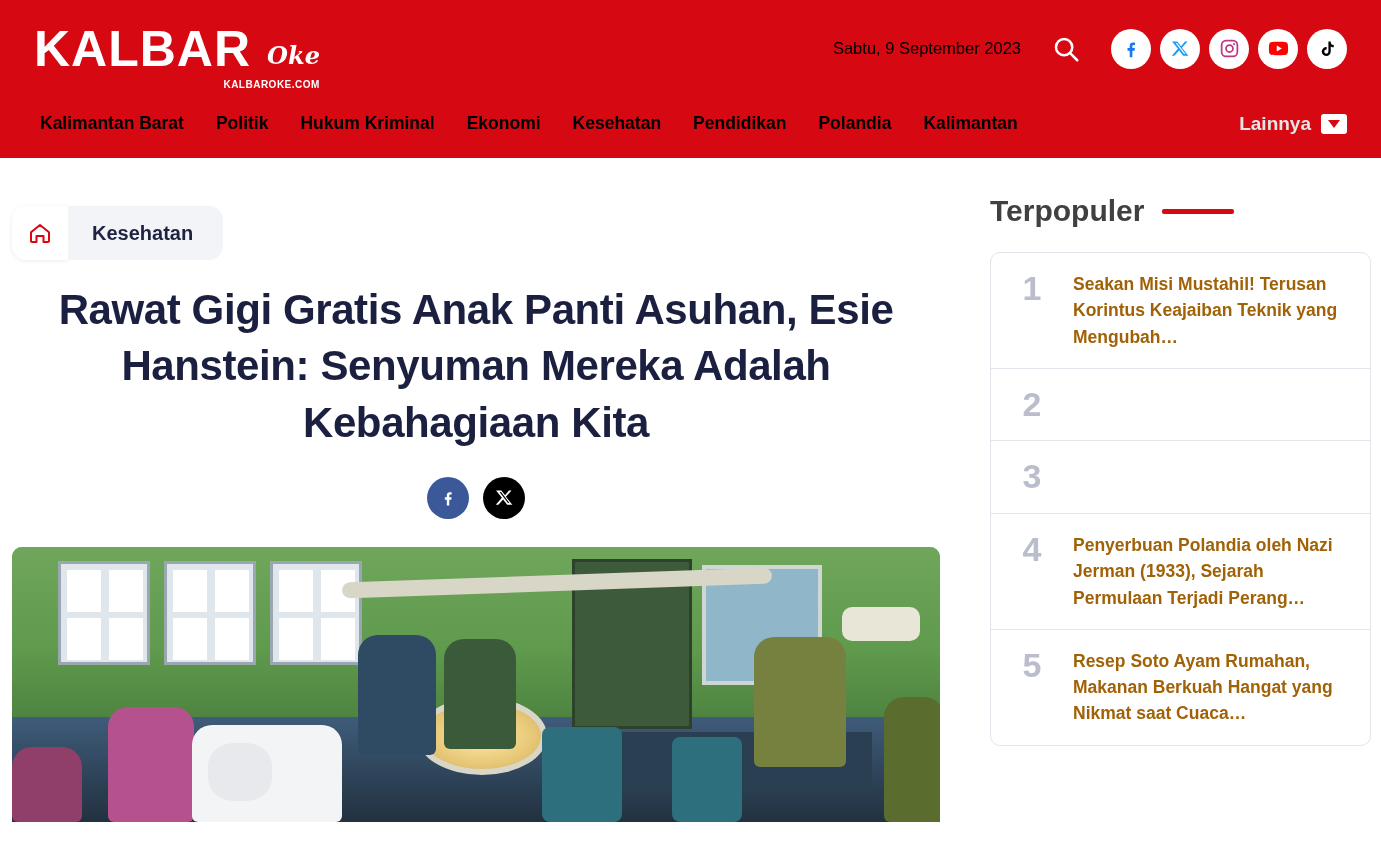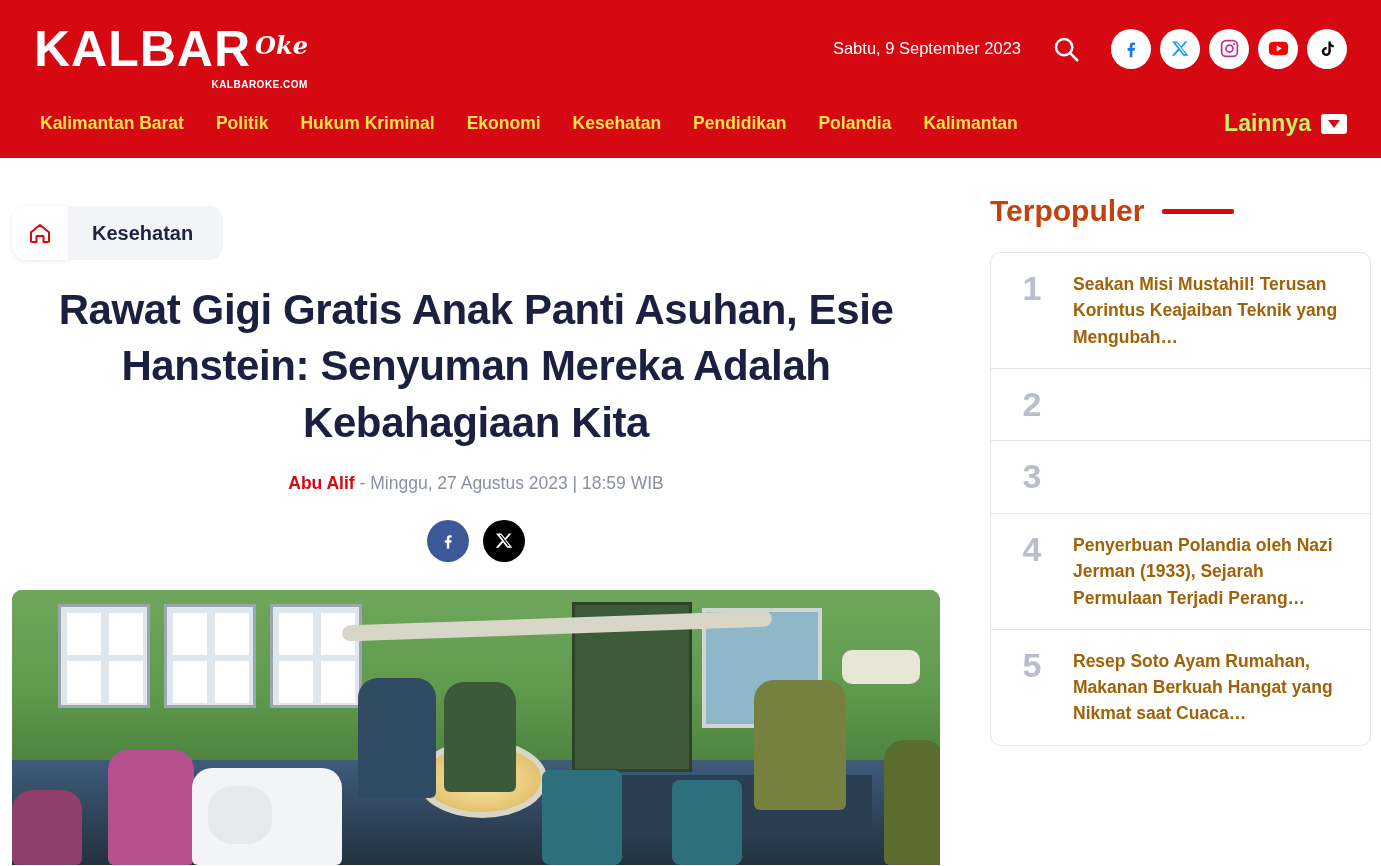--- a/index.html
+++ b/index.html
@@ -19,23 +19,24 @@
     position: relative;
   }
   .header-top {
     height: 97px;
     display: flex;
     align-items: center;
     padding: 0 34px;
   }
   .brand {
     display: flex;
-    align-items: center;
+    align-items: flex-end;
     line-height: 1;
     position: relative;
+    gap: 12px;
   }
   .brand-main {
     font-size: 50px;
     font-weight: 800;
     letter-spacing: 1px;
     color: #ffffff;
   }
   .brand-script {
     font-family: "DejaVu Serif", serif;
     font-style: italic;
@@ -55,21 +56,21 @@
     color: #ffffff;
   }
   .header-right {
     margin-left: auto;
     display: flex;
     align-items: center;
     gap: 22px;
   }
   .header-date {
     font-size: 16.5px;
-    color: #ffffff;
+    color: #000000;
     font-weight: 400;
     white-space: nowrap;
   }
   .search-btn {
     width: 34px; height: 34px;
     display: flex; align-items: center; justify-content: center;
     cursor: pointer;
     margin: 0 6px;
   }
   .social-row { display: flex; align-items: center; gap: 9px; }
@@ -84,34 +85,34 @@
   .header-nav {
     height: 61px;
     display: flex;
     align-items: center;
     padding: 0 24px 8px 24px;
     gap: 0;
   }
   .nav-item {
     font-size: 17.5px;
     font-weight: 700;
-    color: #fde047;
+    color: #000000;
     padding: 0 16px;
     cursor: pointer;
     white-space: nowrap;
   }
   .nav-more {
     margin-left: auto;
     display: flex;
     align-items: center;
     gap: 10px;
     padding-right: 10px;
     cursor: pointer;
   }
-  .nav-more-label { font-size: 23px; font-weight: 700; color: #bef264; margin-left: 24px; }
+  .nav-more-label { font-size: 19px; font-weight: 700; color: #e5e5e5; margin-left: 24px; }
   .caret-box {
     width: 26px; height: 20px;
     background: #fff;
     border-radius: 3px;
     display: flex; align-items: center; justify-content: center;
   }
   .caret-box .tri {
     width: 0; height: 0;
     border-left: 6px solid transparent;
     border-right: 6px solid transparent;
@@ -255,21 +256,21 @@
   
   .side-title-row {
     display: flex;
     align-items: center;
     gap: 18px;
     margin-bottom: 24px;
   }
   .side-title {
     font-size: 30px;
     font-weight: 800;
-    color: #c2410c;
+    color: #404040;
   }
   .side-rule {
     width: 72px; height: 5px; background: #d60812; border-radius: 2px;
   }
   .pop-list {
     border: 1px solid #e3e5ec;
     border-radius: 10px;
     overflow: hidden;
     width: 381px;
   }
@@ -379,24 +380,20 @@
       <div class="crumb-home">
         <svg width="24" height="24" viewBox="0 0 24 24" fill="none" stroke="#d60812" stroke-width="2" stroke-linejoin="round">
           <path d="M3 11.2 12 4l9 7.2V20a1 1 0 0 1-1 1h-4.5v-6h-7v6H4a1 1 0 0 1-1-1z"></path>
         </svg>
       </div>
       <div class="crumb-cat">Kesehatan</div>
     </div>
 
     <h1 class="article-title">Rawat Gigi Gratis Anak Panti Asuhan, Esie Hanstein: Senyuman Mereka Adalah Kebahagiaan Kita</h1>
 
-    <div class="byline">
-      <span class="author">Abu Alif</span>
-      <span class="meta">- Minggu, 27 Agustus 2023 | 18:59 WIB</span>
-    </div>
 
     <div class="share-row">
       <div class="share-btn share-fb">
         <svg width="20" height="20" viewBox="0 0 24 24" fill="#ffffff">
           <path d="M13.5 21v-7h2.4l.4-3h-2.8V9.2c0-.9.25-1.5 1.5-1.5H16.4V5.1C16.1 5.05 15.2 5 14.2 5c-2.1 0-3.6 1.3-3.6 3.7V11H8.2v3h2.4v7h2.9z"></path>
         </svg>
       </div>
       <div class="share-btn share-x">
         <svg width="19" height="19" viewBox="0 0 24 24" fill="#ffffff">
           <path d="M17.6 3h3.3l-7.2 8.2L22 21h-6.6l-5.2-6.5L4.3 21H1l7.7-8.8L1.3 3H8l4.7 6 4.9-6zm-1.2 16h1.8L7.7 4.9H5.8L16.4 19z"></path>

